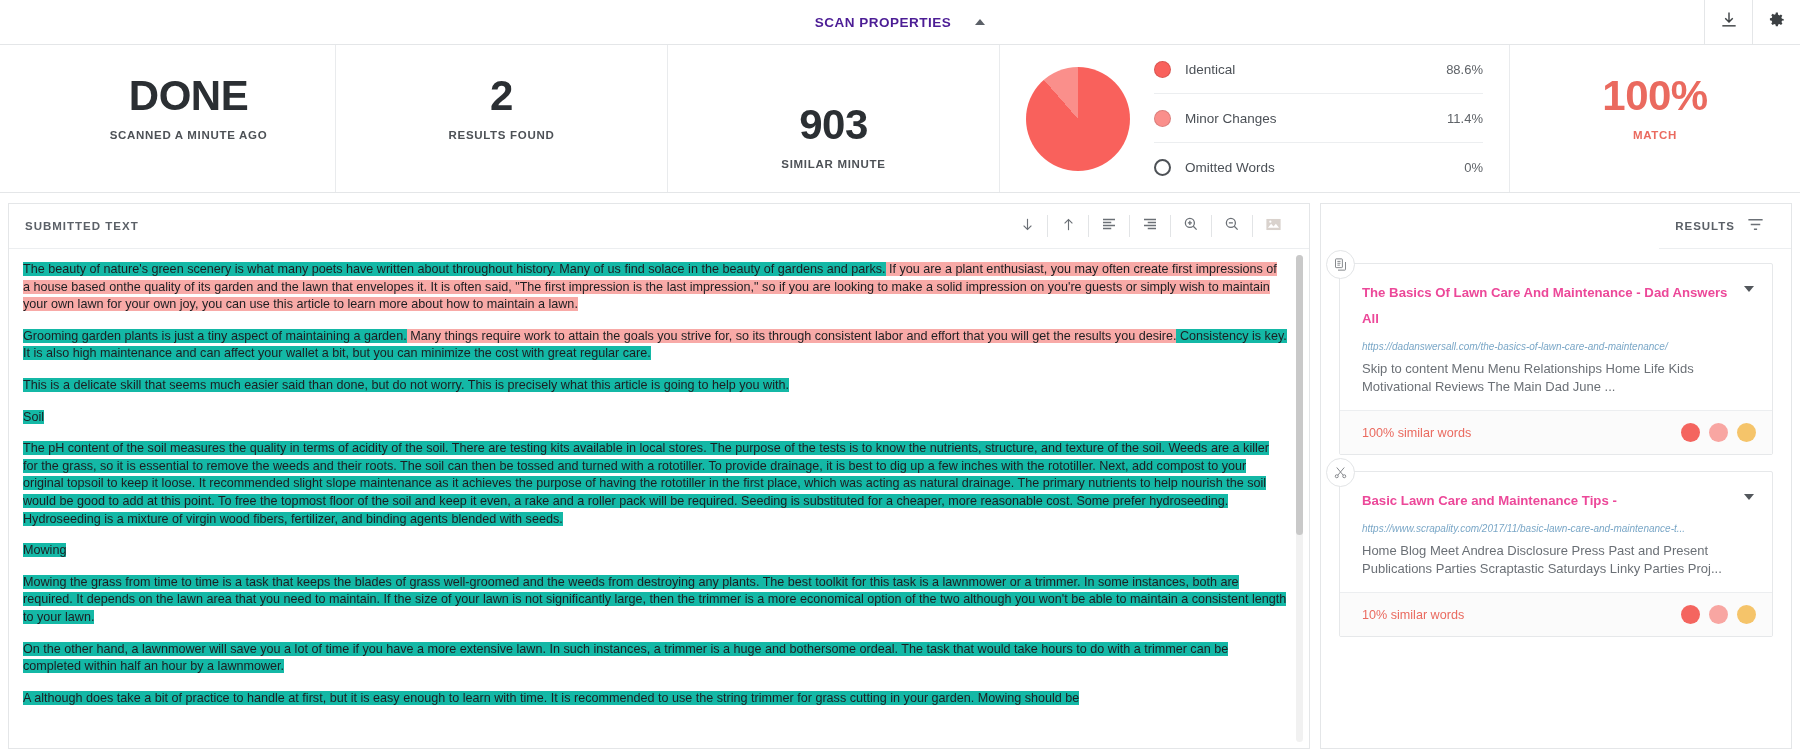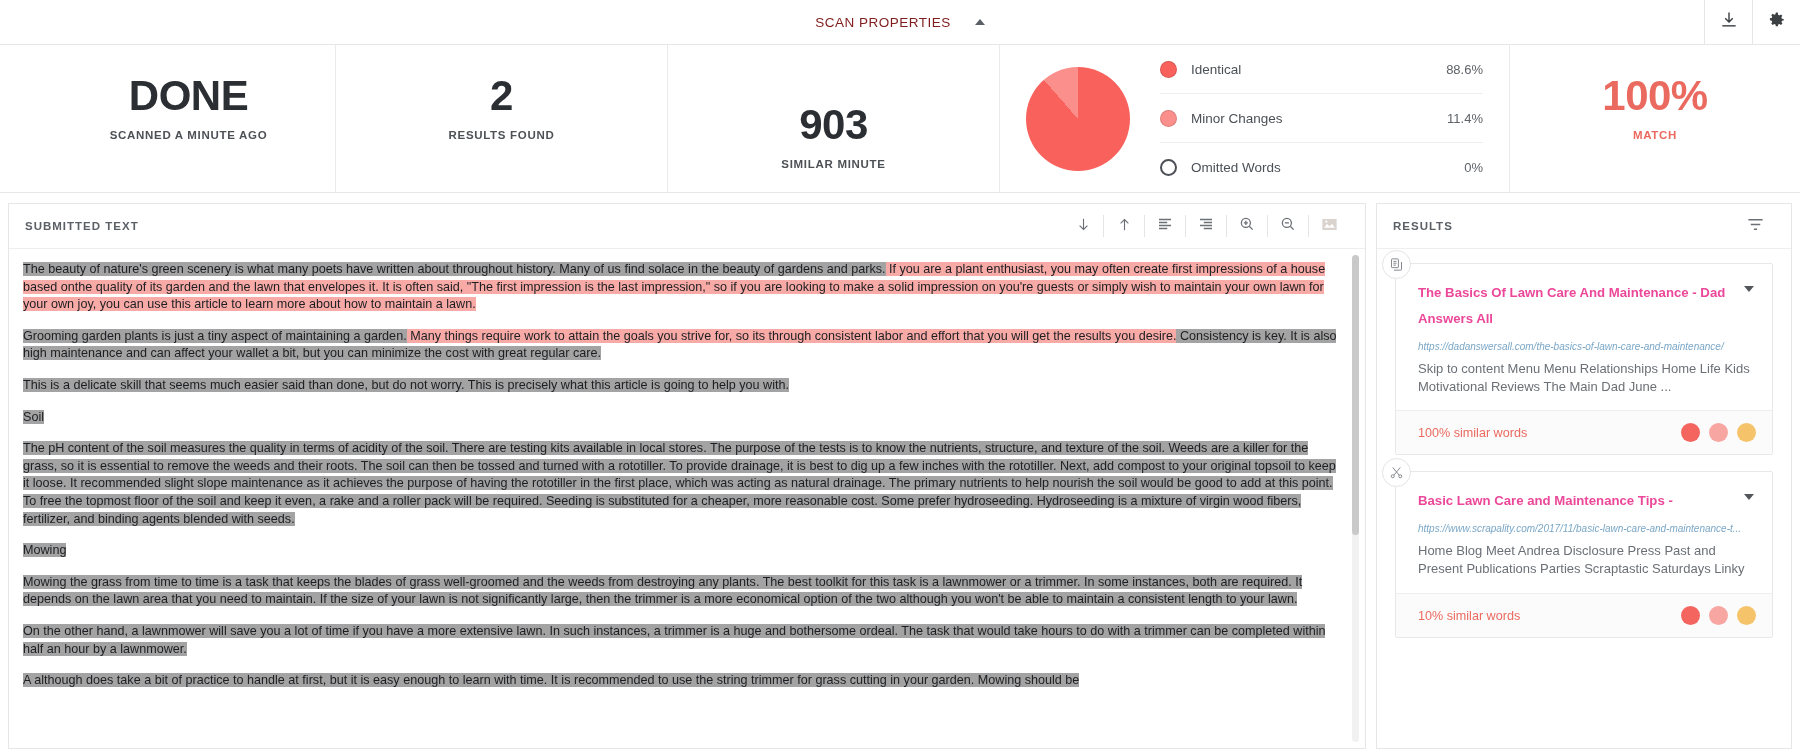--- a/index.html
+++ b/index.html
@@ -17,25 +17,26 @@
     border-bottom: 1px solid #e4e6e8;
     display: flex;
     align-items: center;
     justify-content: center;
     position: relative;
     background: #fff;
   }
   .topbar-title {
     font-size: 13.5px;
     letter-spacing: .5px;
-    color: #7f1d1d;
+    color: #4c1d95;
     display: flex;
     align-items: center;
     gap: 24px;
     cursor: pointer;
+    font-weight: bold;
   }
   .caret-up {
     width: 0; height: 0;
     border-left: 5px solid transparent;
     border-right: 5px solid transparent;
     border-bottom: 6px solid #5b6067;
     display: inline-block;
   }
   .topbar-actions {
     position: absolute;
@@ -81,21 +82,21 @@
     letter-spacing: .7px;
     color: #4d5156;
     font-weight: bold;
   }
   .chart-cell {
     flex: 1;
     display: flex;
     align-items: center;
     border-right: 1px solid #e9ebed;
     padding: 0 26px;
-    gap: 30px;
+    gap: 24px;
   }
   .pie {
     width: 104px; height: 104px;
     border-radius: 50%;
     flex: 0 0 104px;
   }
   .legend { flex: 1; }
   .legend-row {
     display: flex;
     align-items: center;
@@ -144,21 +145,21 @@
   }
 
   .panel {
     border: 1px solid #e4e6e8;
     background: #fff;
     display: flex;
     flex-direction: column;
     overflow: hidden;
   }
   .panel-left { flex: 1; }
-  .panel-right { width: 416px; }
+  .panel-right { width: 472px; align-items: flex-end; }
 
   .panel-head {
     height: 45px;
     display: flex;
     align-items: center;
     padding: 0 16px;
     border-bottom: 1px solid #eceef0;
     flex: 0 0 45px;
   }
   .panel-title {
@@ -189,21 +190,21 @@
     overflow: hidden;
     position: relative;
     padding: 12px 22px 0 14px;
   }
   .doc {
     font-size: 12.6px;
     line-height: 17.6px;
     color: #1c1e21;
   }
   .doc p { margin-bottom: 14px; }
-  .hl-strong { background: #a3a3a3; }
+  .hl-strong { background: #14b8a6; }
   .hl-light  { background: #f8aaa7; }
 
   .doc-scrollbar {
     position: absolute;
     right: 6px; top: 6px;
     width: 7px;
     bottom: 6px;
     background: #f1f1f1;
     border-radius: 4px;
   }

